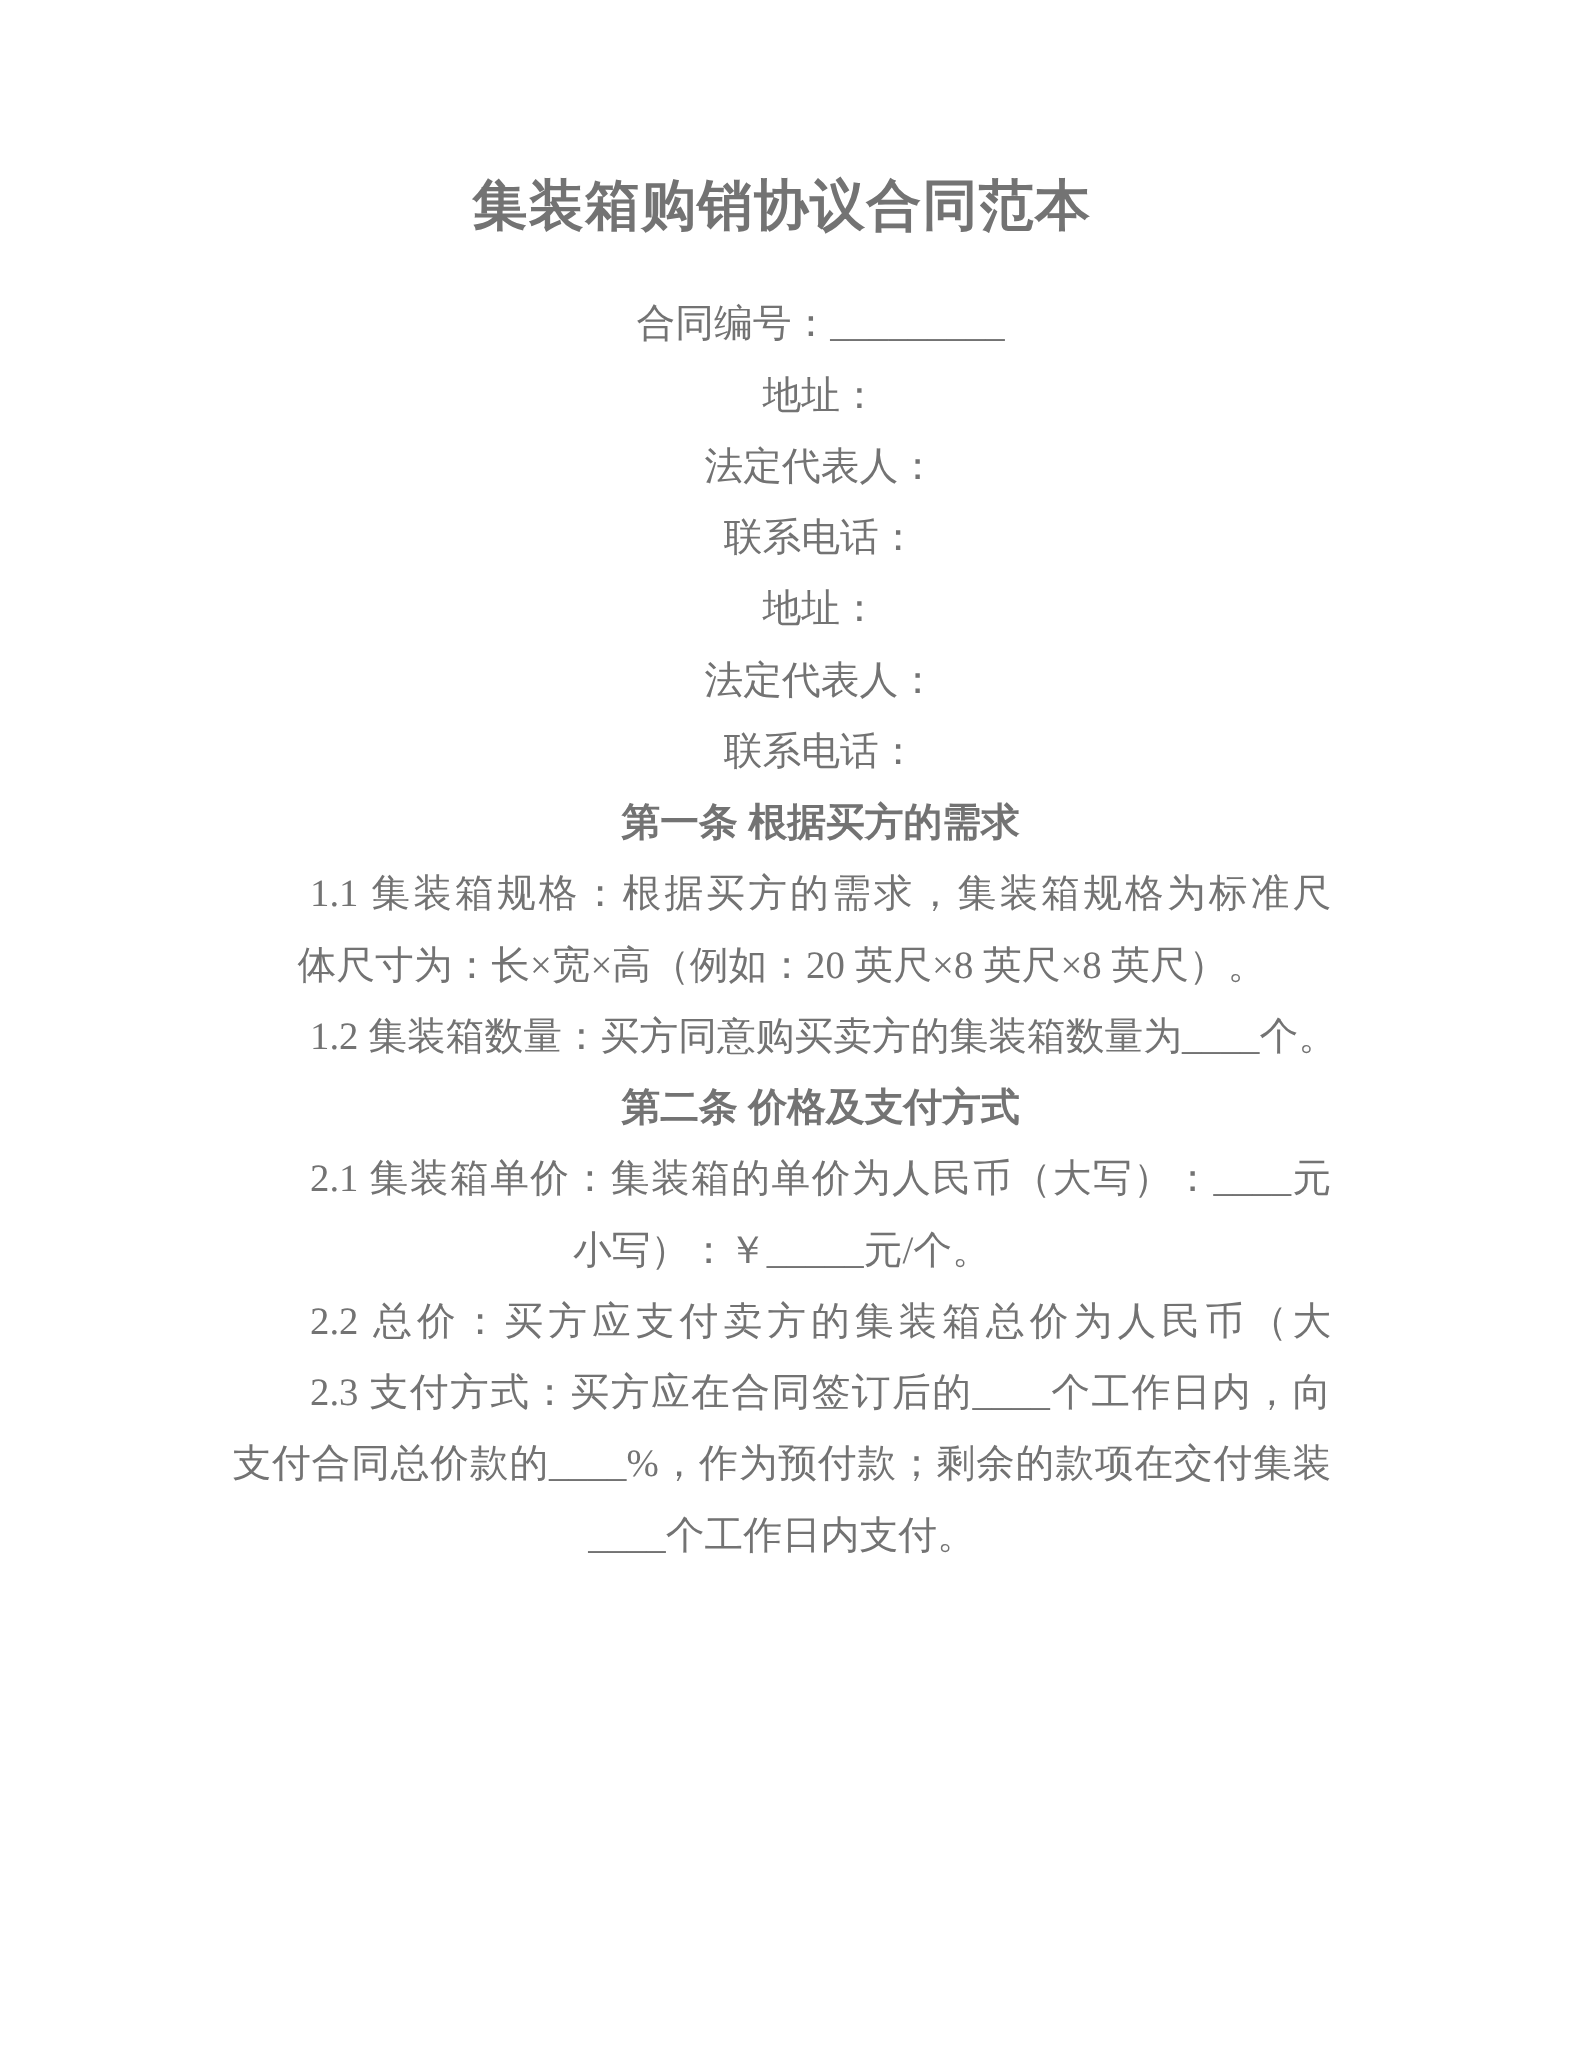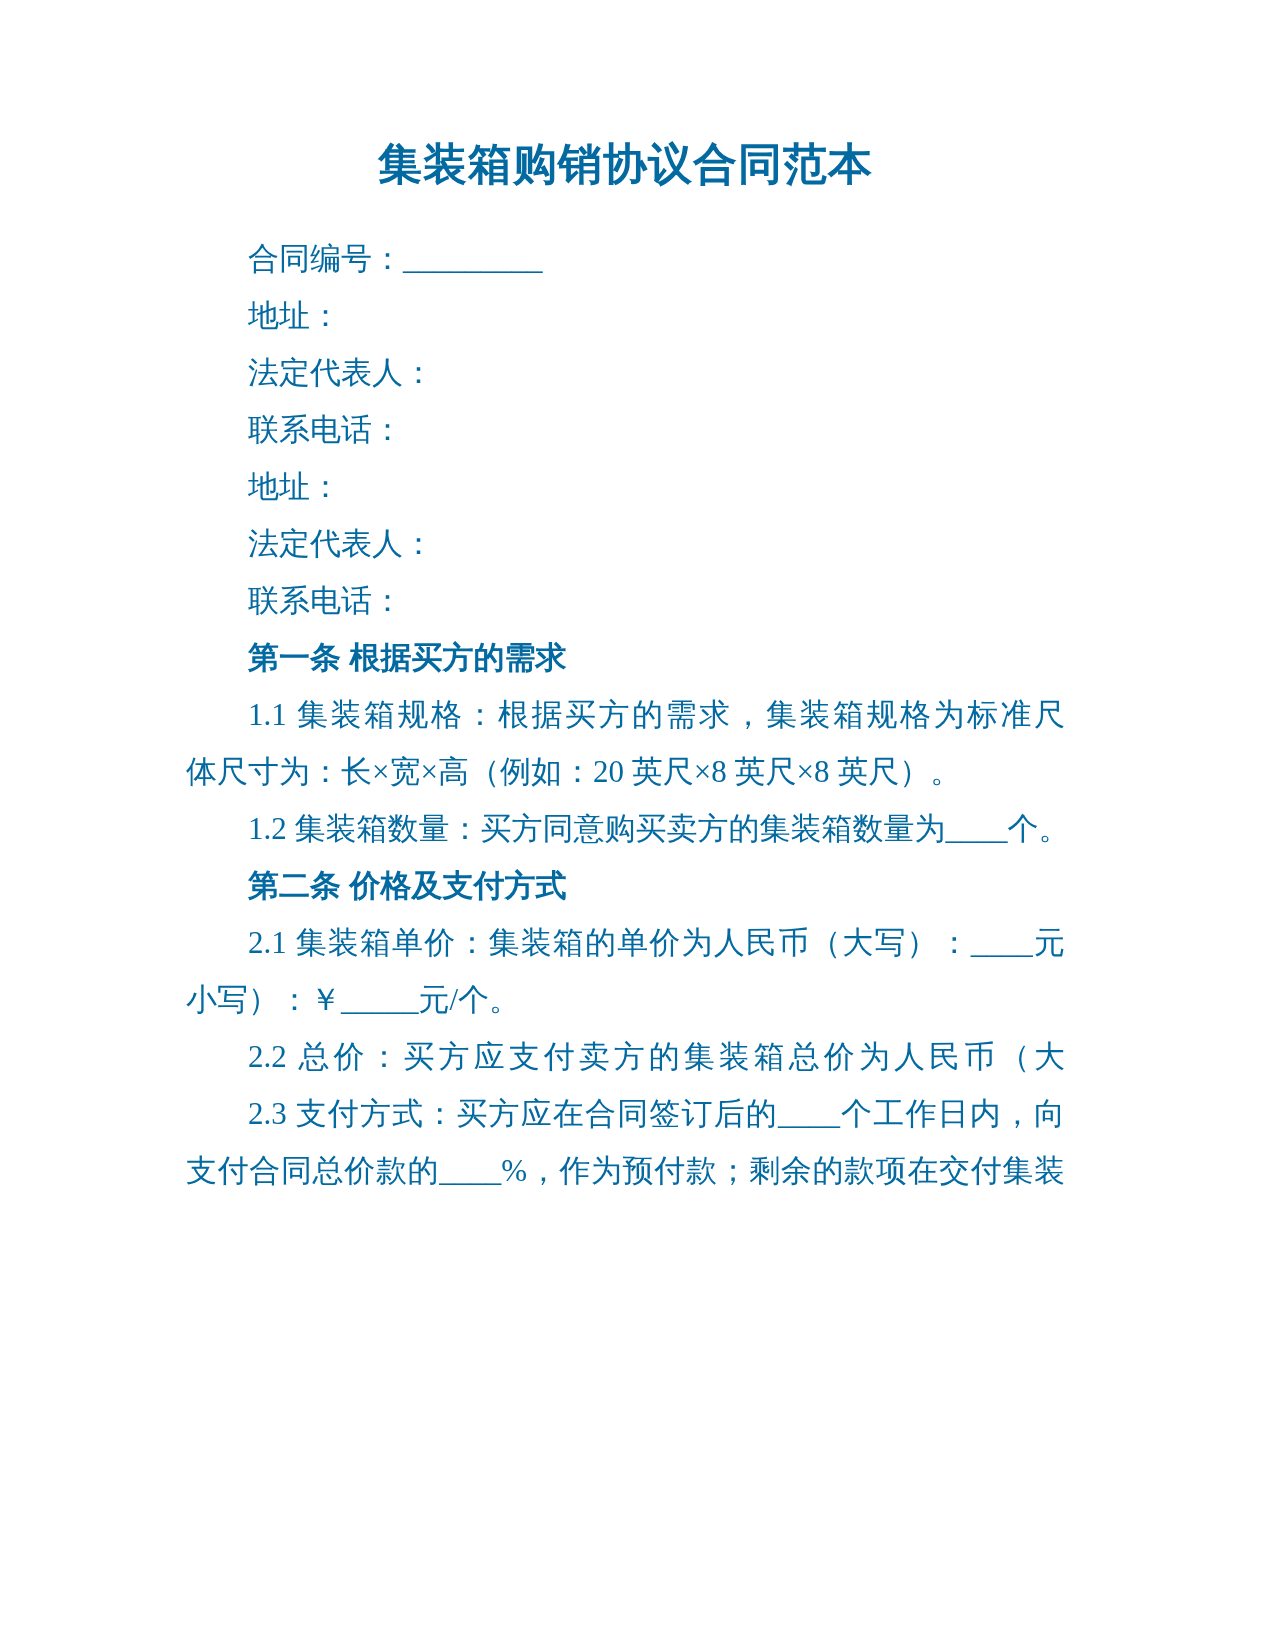--- a/index.html
+++ b/index.html
@@ -5,21 +5,21 @@
   html, body {
     margin: 0;
     padding: 0;
     background: #ffffff;
   }
   .page {
     position: relative;
     width: 1275px;
     height: 1269px;
     background: #ffffff;
-    color: #0369a1;
+    color: #737373;
     font-family: "Liberation Serif", "DejaVu Serif", serif;
     overflow: hidden;
   }
   .doc-title {
     margin: 0 210px 0 186px;
     padding-top: 130px;
     line-height: 70px;
     font-size: 44px;
     font-weight: 700;
     text-align: center;
@@ -28,20 +28,21 @@
   }
   .content {
     margin: 30px 0 0 186px;
     width: 879px;
     font-size: 31px;
     line-height: 57px;
   }
   .line {
     height: 57px;
     white-space: nowrap;
+    text-align: center;
   }
   .indent {
     text-indent: 62px;
   }
   .fill {
     white-space: normal;
     text-align: justify;
     text-align-last: justify;
     text-justify: inter-character;
     overflow: hidden;
@@ -72,16 +73,17 @@
     <div class="line indent fill">1.1 集装箱规格：根据买方的需求，集装箱规格为标准尺寸，具</div>
     <div class="line">体尺寸为：长×宽×高（例如：20 英尺×8 英尺×8 英尺）。</div>
     <div class="line indent">1.2 集装箱数量：买方同意购买卖方的集装箱数量为____个。</div>
 
     <div class="line indent heading">第二条 价格及支付方式</div>
     <div class="line indent fill">2.1 集装箱单价：集装箱的单价为人民币（大写）：____元整（</div>
     <div class="line">小写）：￥_____元/个。</div>
     <div class="line indent fill">2.2 总价：买方应支付卖方的集装箱总价为人民币（大写）：</div>
     <div class="line indent fill">2.3 支付方式：买方应在合同签订后的____个工作日内，向卖方</div>
     <div class="line fill">支付合同总价款的____%，作为预付款；剩余的款项在交付集装箱后</div>
+    <div class="line">____个工作日内支付。</div>
 
 
   </div>
 </div>
 
 </body></html>

